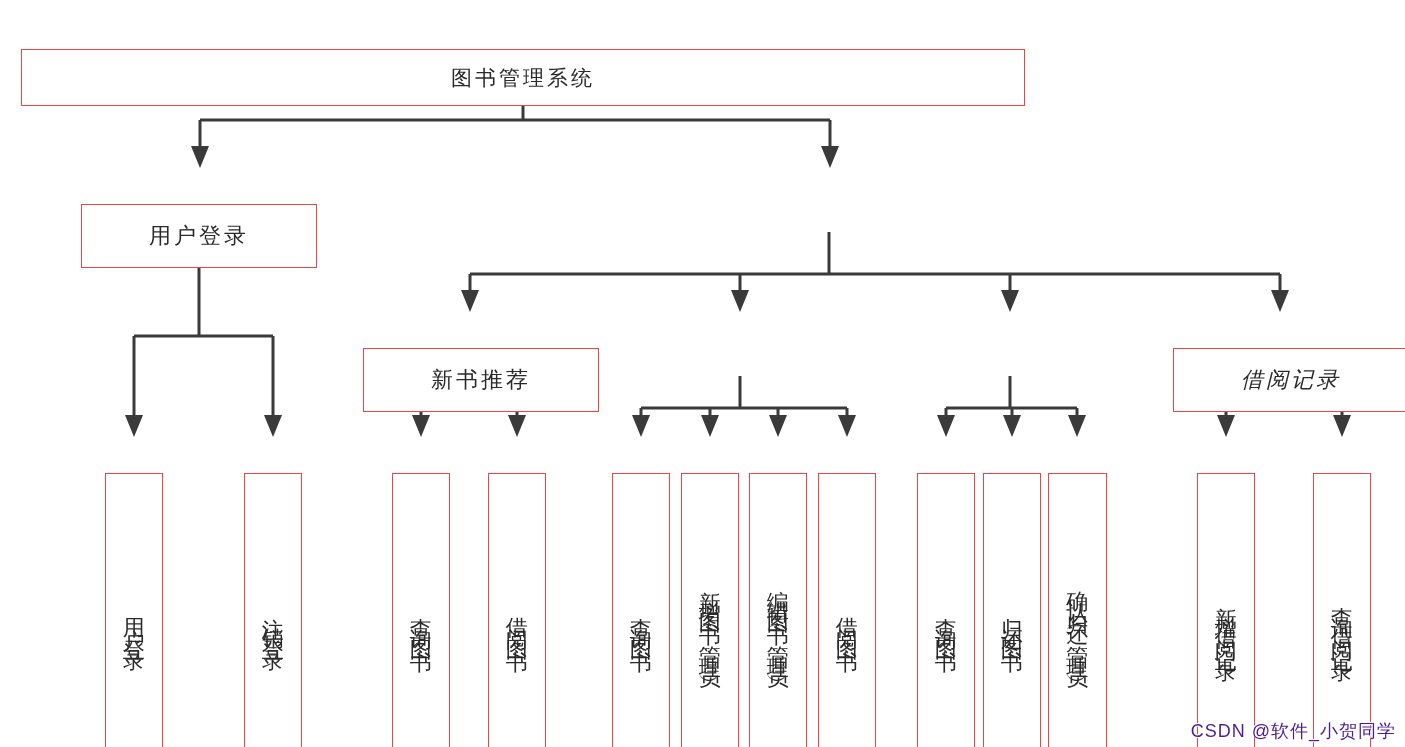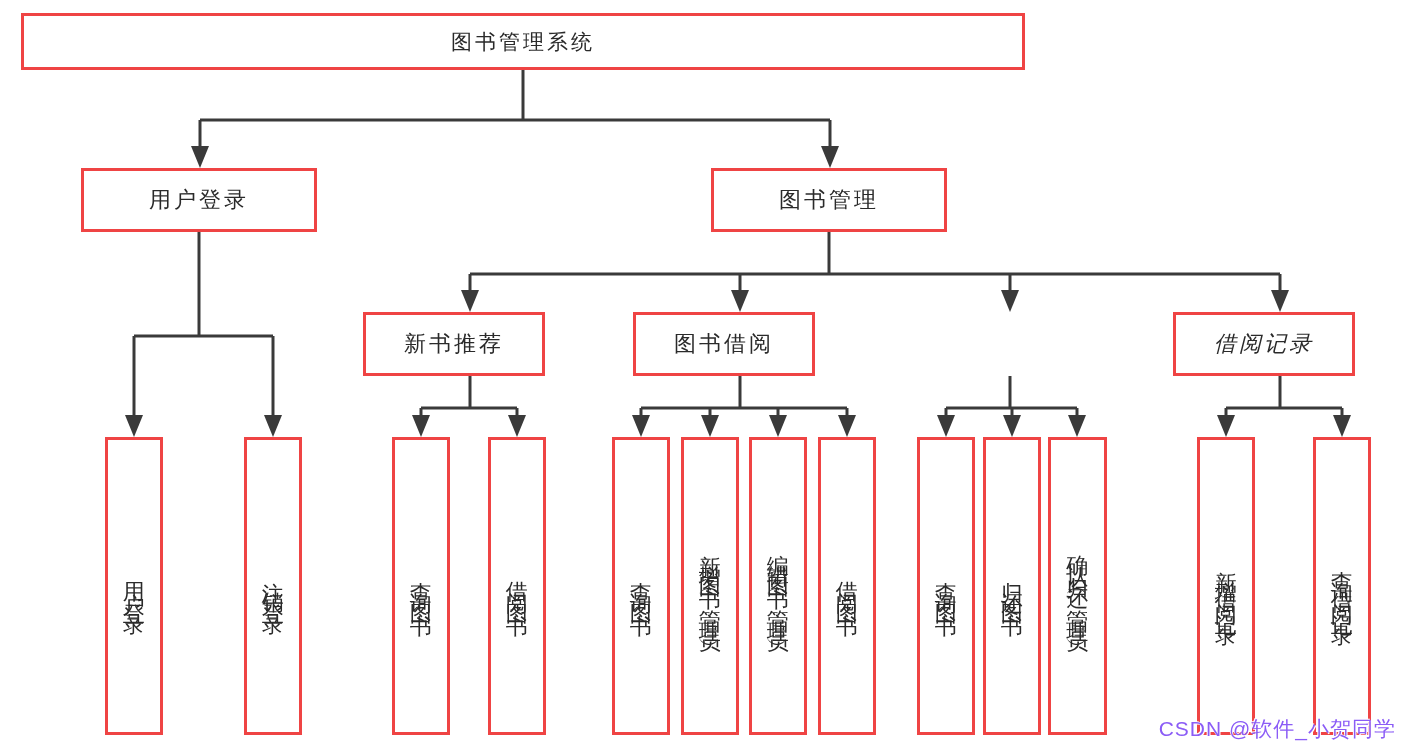--- a/index.html
+++ b/index.html
@@ -4,35 +4,35 @@
 <style>
   html,body{margin:0;padding:0;background:#ffffff;}
   .stage{
     position:relative;width:1405px;height:747px;background:#ffffff;
     font-family:"Liberation Sans","DejaVu Sans",sans-serif;color:#2a2a2a;overflow:hidden;
   }
   .connectors{position:absolute;left:0;top:0;z-index:1;}
   .connectors path{stroke:#3a3a3a;stroke-width:3;fill:none;}
   .connectors polygon{fill:#3a3a3a;stroke:none;}
   .hbox,.vbox{
-    position:absolute;box-sizing:border-box;border:3px solid #ef4444;background:#ffffff;
-    display:flex;align-items:center;justify-content:center;z-index:2;
+    position:absolute;box-sizing:border-box;border:1px solid #ef4444;background:#ffffff;
+    display:flex;align-items:center;justify-content:center;z-index:2;margin-top:36px;
   }
   .hbox{font-size:22px;letter-spacing:3px;white-space:nowrap;}
   .vbox{top:437px;height:298px;width:58px;}
   .vtext{
     writing-mode:vertical-rl;text-orientation:mixed;
     font-size:22px;line-height:1.15;letter-spacing:11px;white-space:nowrap;
   }
   .root{left:21px;top:13px;width:1004px;height:57px;font-size:21px;}
   .lv2{top:168px;width:236px;height:64px;}
-  .lv3{top:312px;width:182px;height:64px;}
+  .lv3{top:312px;width:236px;height:64px;}
   .watermark{
     position:absolute;right:9px;bottom:4px;z-index:3;
-    font-size:21px;letter-spacing:1px;color:#8b5cf6;
+    font-size:18px;letter-spacing:1px;color:#4c1d95;
     text-shadow:1px 1px 0 #ffffff,-1px -1px 0 #ffffff;white-space:nowrap;
   }
 </style>
 </head>
 <body>
 
 <div class="stage">
 
   <svg class="connectors" width="1405" height="747" viewBox="0 0 1405 747" aria-hidden="true">
 
@@ -96,29 +96,23 @@
       <polygon points="1333,415 1351,415 1342,437"></polygon>
   </svg>
 
   <div class="hbox root">
     <span>图书管理系统</span>
   </div>
 
   <div class="hbox lv2" style="left:81px;">
     <span>用户登录</span>
   </div>
-  <div class="hbox lv2" style="left:711px;">
-    <span>图书管理</span>
-  </div>
 
   <div class="hbox lv3" style="left:363px;">
     <span>新书推荐</span>
-  </div>
-  <div class="hbox lv3" style="left:633px;">
-    <span>图书借阅</span>
   </div>
   <div class="hbox lv3" style="left:1173px;font-style:italic;">
     <span>借阅记录</span>
   </div>
 
   <div class="vbox" style="left:105px;">
     <span class="vtext">用户登录</span>
   </div>
   <div class="vbox" style="left:244px;">
     <span class="vtext">注销登录</span>

